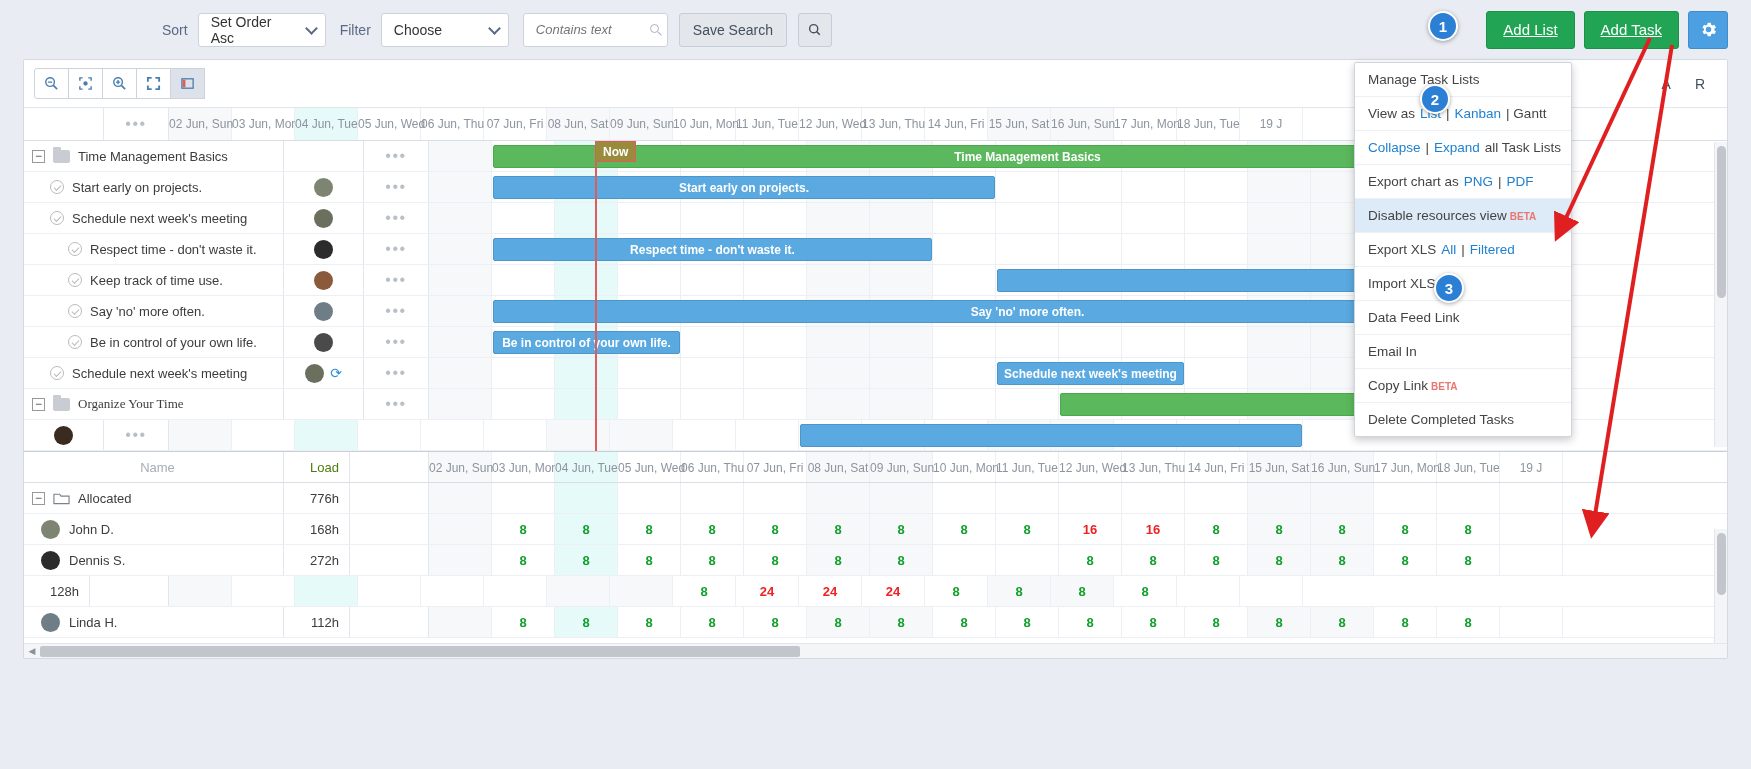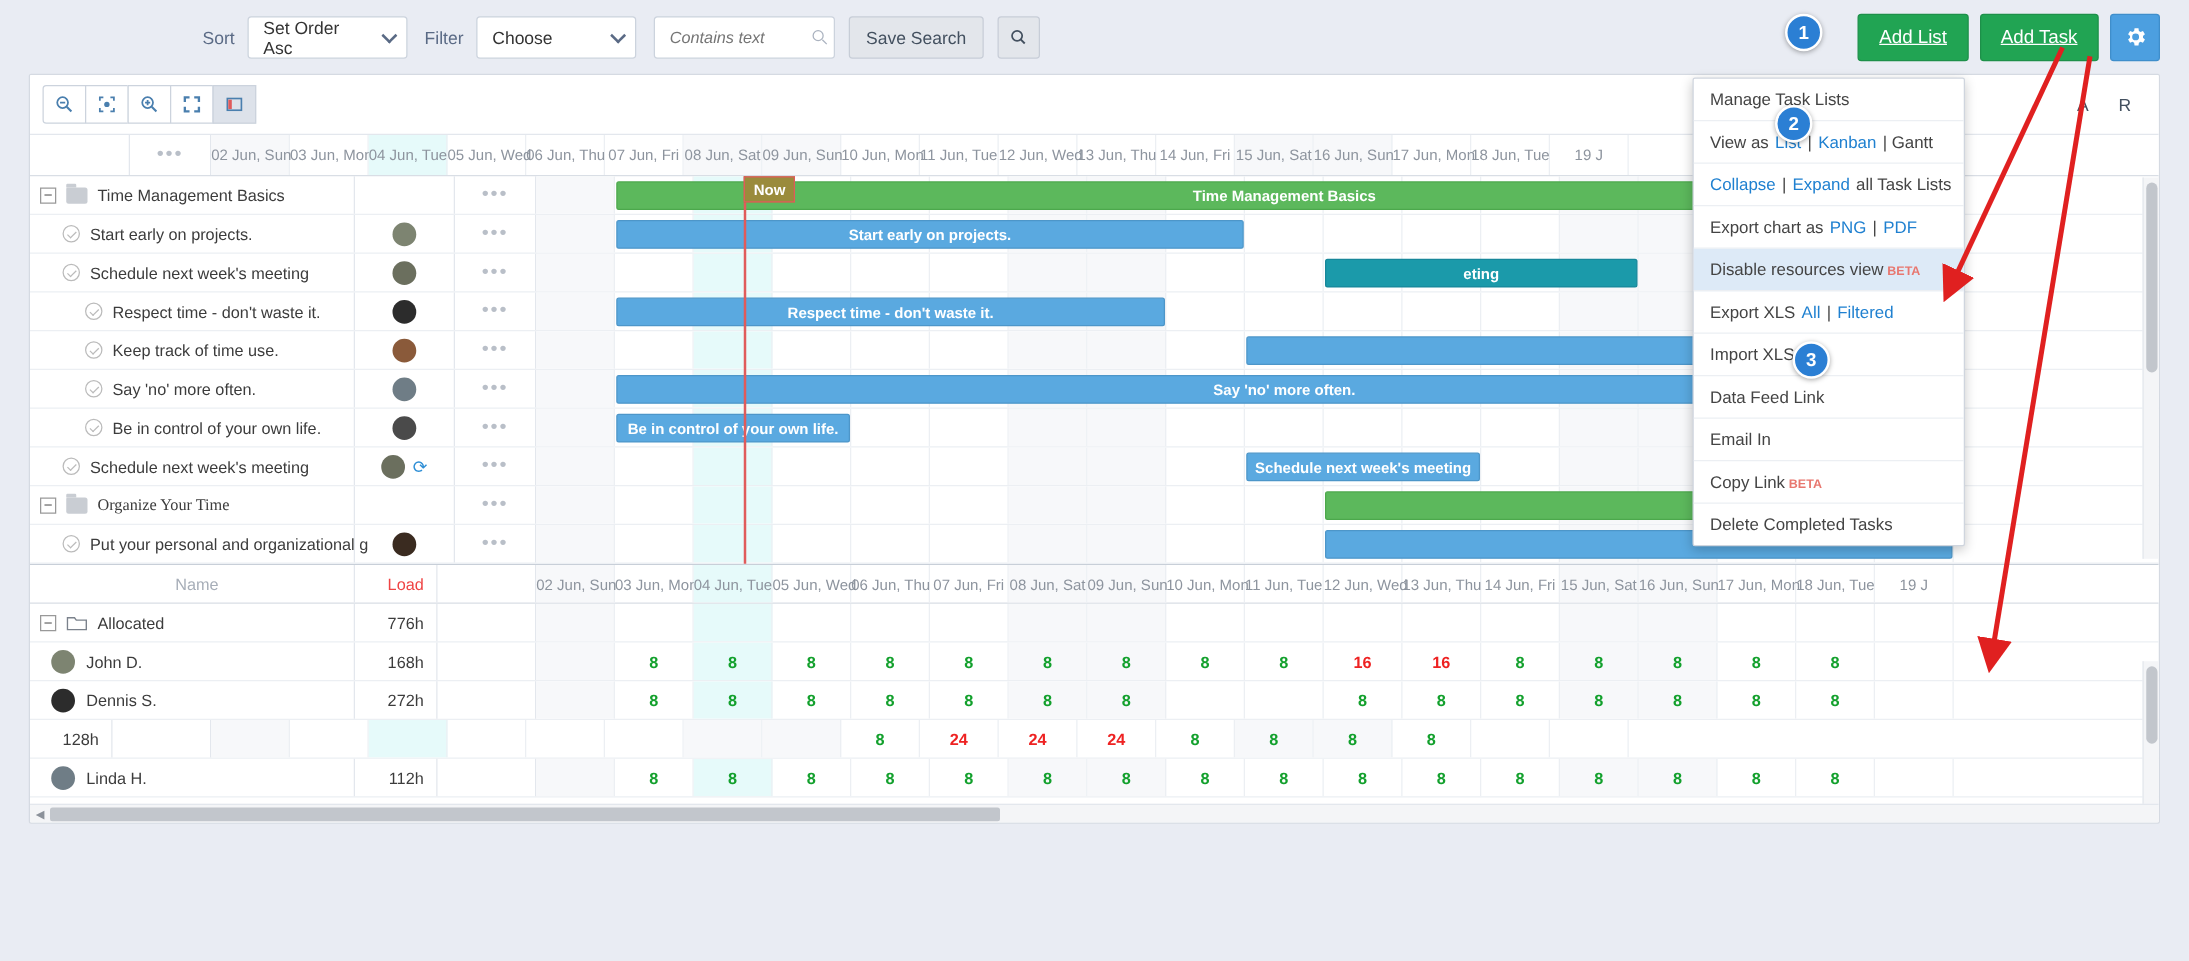--- a/index.html
+++ b/index.html
@@ -467,21 +467,20 @@
             <div class="daycell" style="left: 504px;"></div>
             <div class="daycell" style="left: 567px;"></div>
             <div class="daycell" style="left: 630px;"></div>
             <div class="daycell" style="left: 693px;"></div>
             <div class="daycell" style="left: 756px;"></div>
             <div class="daycell we" style="left: 819px;"></div>
             <div class="daycell we" style="left: 882px;"></div>
             <div class="daycell" style="left: 945px;"></div>
             <div class="daycell" style="left: 1008px;"></div>
             <div class="daycell" style="left: 1071px;"></div>
-            <div class="bar teal" style="left: 631px; width: 250px;">eting</div>
           </div>
         </div>
         <div class="grow">
           <div class="lcol" style="padding-left: 44px;">
             <span class="check"></span>
             <span style="white-space: nowrap;">Respect time - don't waste it.</span>
           </div>
           <div class="acol">
             <span class="av" style="background: rgb(44, 44, 44);"></span>
           </div>
@@ -669,24 +668,20 @@
             <div class="daycell" style="left: 756px;"></div>
             <div class="daycell we" style="left: 819px;"></div>
             <div class="daycell we" style="left: 882px;"></div>
             <div class="daycell" style="left: 945px;"></div>
             <div class="daycell" style="left: 1008px;"></div>
             <div class="daycell" style="left: 1071px;"></div>
             <div class="bar green" style="left: 631px; width: 502px;"></div>
           </div>
         </div>
         <div class="grow">
-          <div class="lcol" style="padding-left: 26px;">
-            <span class="check"></span>
-            <span style="white-space: nowrap;">Put your personal and organizational g</span>
-          </div>
           <div class="acol">
             <span class="av" style="background: rgb(58, 43, 32);"></span>
           </div>
           <div class="mcol">
             <span class="dots">•••</span>
           </div>
           <div class="tcol">
             <div class="daycell we" style="left: 0px;"></div>
             <div class="daycell" style="left: 63px;"></div>
             <div class="daycell today" style="left: 126px;"></div>
@@ -714,21 +709,21 @@
 
     <div class="vscroll" style="top:82px; height:305px;">
       <div class="vthumb" style="top:4px; height:152px;"></div>
     </div>
 
     <div class="grow rhead">
       <div class="lcol" style="justify-content:center">
         <span class="hdtxt">Name</span>
       </div>
       <div class="rload">
-        <span style="color:#ef4444">Load</span>
+        <span style="color:#4d7c0f">Load</span>
       </div>
       <div class="mcol" style="width:79px;flex:0 0 79px"></div>
       <div class="tcol" id="res-head-days">
           <div class="daycell we" style="left: 0px;">
             <div class="dayhd">02 Jun, Sun</div>
           </div>
           <div class="daycell" style="left: 63px;">
             <div class="dayhd">03 Jun, Mon</div>
           </div>
           <div class="daycell today" style="left: 126px;">

